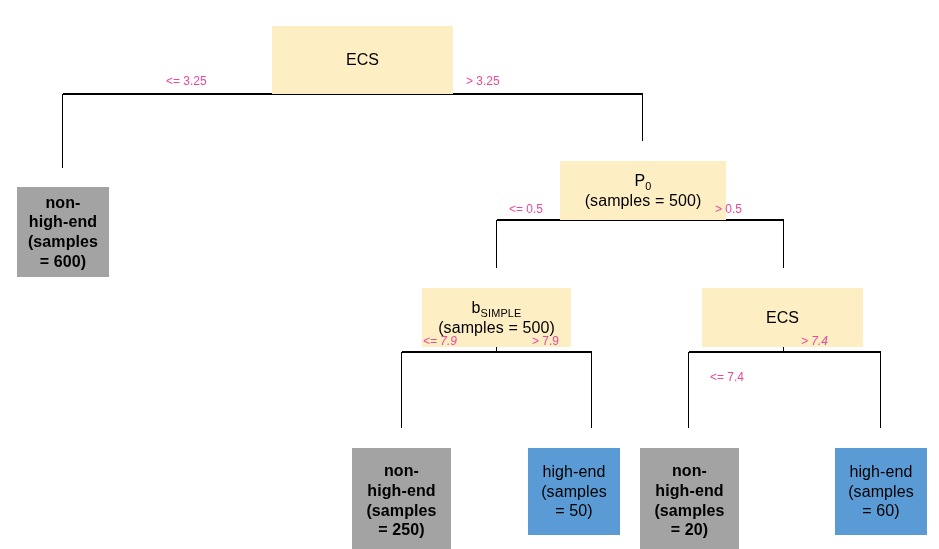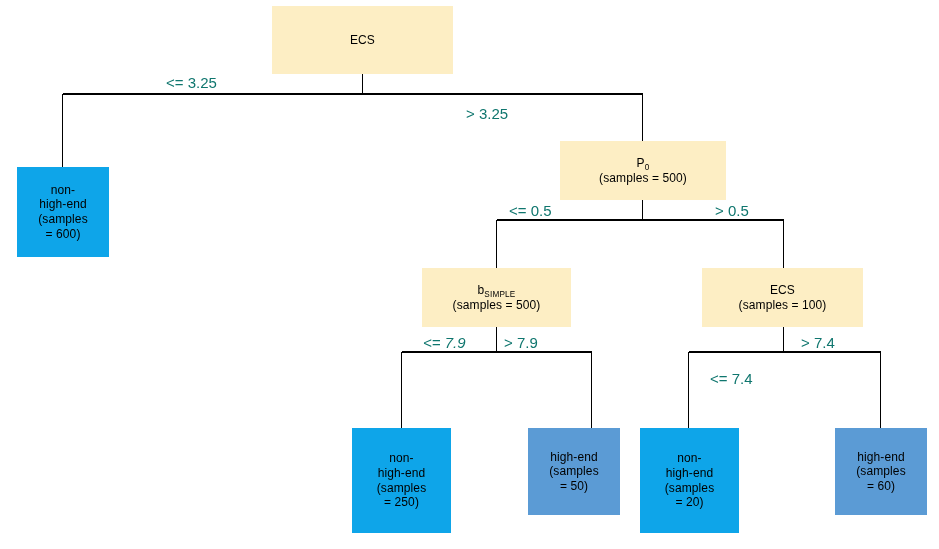--- a/index.html
+++ b/index.html
@@ -27,53 +27,55 @@
     height: 549px;
   }
   .node {
     position: absolute;
     box-sizing: border-box;
     display: flex;
     flex-direction: column;
     align-items: center;
     justify-content: center;
     text-align: center;
-    font-size: 12px;
+    font-size: 16px;
     line-height: 1.22;
     letter-spacing: 0.1px;
     white-space: nowrap;
+    margin-top: 20px;
   }
   .node.internal {
     background: #fdeec4;
   }
   .node.leaf-low {
-    background: #0ea5e9;
+    background: #a3a3a3;
+    font-weight: bold;
   }
   .node.leaf-high {
     background: #5b9bd5;
   }
   .node.wrap {
     white-space: normal;
     padding: 0 6px;
   }
   .node-line {
     display: block;
   }
   .feat sub {
     font-size: 0.68em;
     vertical-align: baseline;
     position: relative;
     top: 0.33em;
     letter-spacing: 0.2px;
   }
   .edge-label {
     position: absolute;
-    font-size: 15px;
+    font-size: 12px;
     white-space: nowrap;
-    color: #0f766e;
+    color: #ec4899;
   }
 </style>
 </head>
 <body>
 
 <div id="tree-canvas">
 
   <svg id="connectors" viewBox="0 0 939 549" width="939" height="549" aria-hidden="true">
     <g stroke="#000000" stroke-width="1.6" fill="none" shape-rendering="crispEdges">
 
@@ -97,21 +99,21 @@
       <path d="M 688.5 352 L 688.5 428"></path>
       <path d="M 880.5 352 L 880.5 428"></path>
     </g>
   </svg>
 
   <div class="node internal" style="left:272px; top:6px; width:181px; height:68px;">
     <span class="node-line feat"><span>ECS</span></span>
   </div>
 
   <div class="edge-label" style="left:166px; top:74px;">&lt;= 3.25</div>
-  <div class="edge-label" style="left:466px; top:74px;margin-top:31px;">&gt; 3.25</div>
+  <div class="edge-label" style="left:466px; top:74px;">&gt; 3.25</div>
 
   <div class="node leaf-low wrap" style="left:17px; top:167px; width:92px; height:90px;">
     <span class="node-line">non-</span>
     <span class="node-line">high-end</span>
     <span class="node-line">(samples</span>
     <span class="node-line">= 600)</span>
   </div>
 
   <div class="node internal" style="left:560px; top:141px; width:166px; height:59px;">
     <span class="node-line feat"><span>P</span><sub>0</sub></span>
@@ -121,28 +123,27 @@
   <div class="edge-label" style="left:509px; top:202px;">&lt;= 0.5</div>
   <div class="edge-label" style="left:687px; top:202px;margin-left:28px;">&gt; 0.5</div>
 
   <div class="node internal" style="left:422px; top:268px; width:149px; height:59px;">
     <span class="node-line feat"><span>b</span><sub>SIMPLE</sub></span>
     <span class="node-line">(samples = 500)</span>
   </div>
 
   <div class="node internal" style="left:702px; top:268px; width:161px; height:59px;">
     <span class="node-line feat"><span>ECS</span></span>
-    <span class="node-line">(samples = 100)</span>
   </div>
 
   <div class="edge-label" style="left:423px; top:334px;font-style:italic;">&lt;= 7.9</div>
-  <div class="edge-label" style="left:504px; top:334px;">&gt; 7.9</div>
+  <div class="edge-label" style="left:532px; top:334px;">&gt; 7.9</div>
 
   <div class="edge-label" style="left:710px; top:334px;margin-top:36px;">&lt;= 7.4</div>
-  <div class="edge-label" style="left:801px; top:334px;">&gt; 7.4</div>
+  <div class="edge-label" style="left:801px; top:334px;font-style:italic;">&gt; 7.4</div>
 
   <div class="node leaf-low wrap" style="left:352px; top:428px; width:99px; height:105px;">
     <span class="node-line">non-</span>
     <span class="node-line">high-end</span>
     <span class="node-line">(samples</span>
     <span class="node-line">= 250)</span>
   </div>
 
   <div class="node leaf-high wrap" style="left:528px; top:428px; width:92px; height:87px;">
     <span class="node-line">high-end</span>

